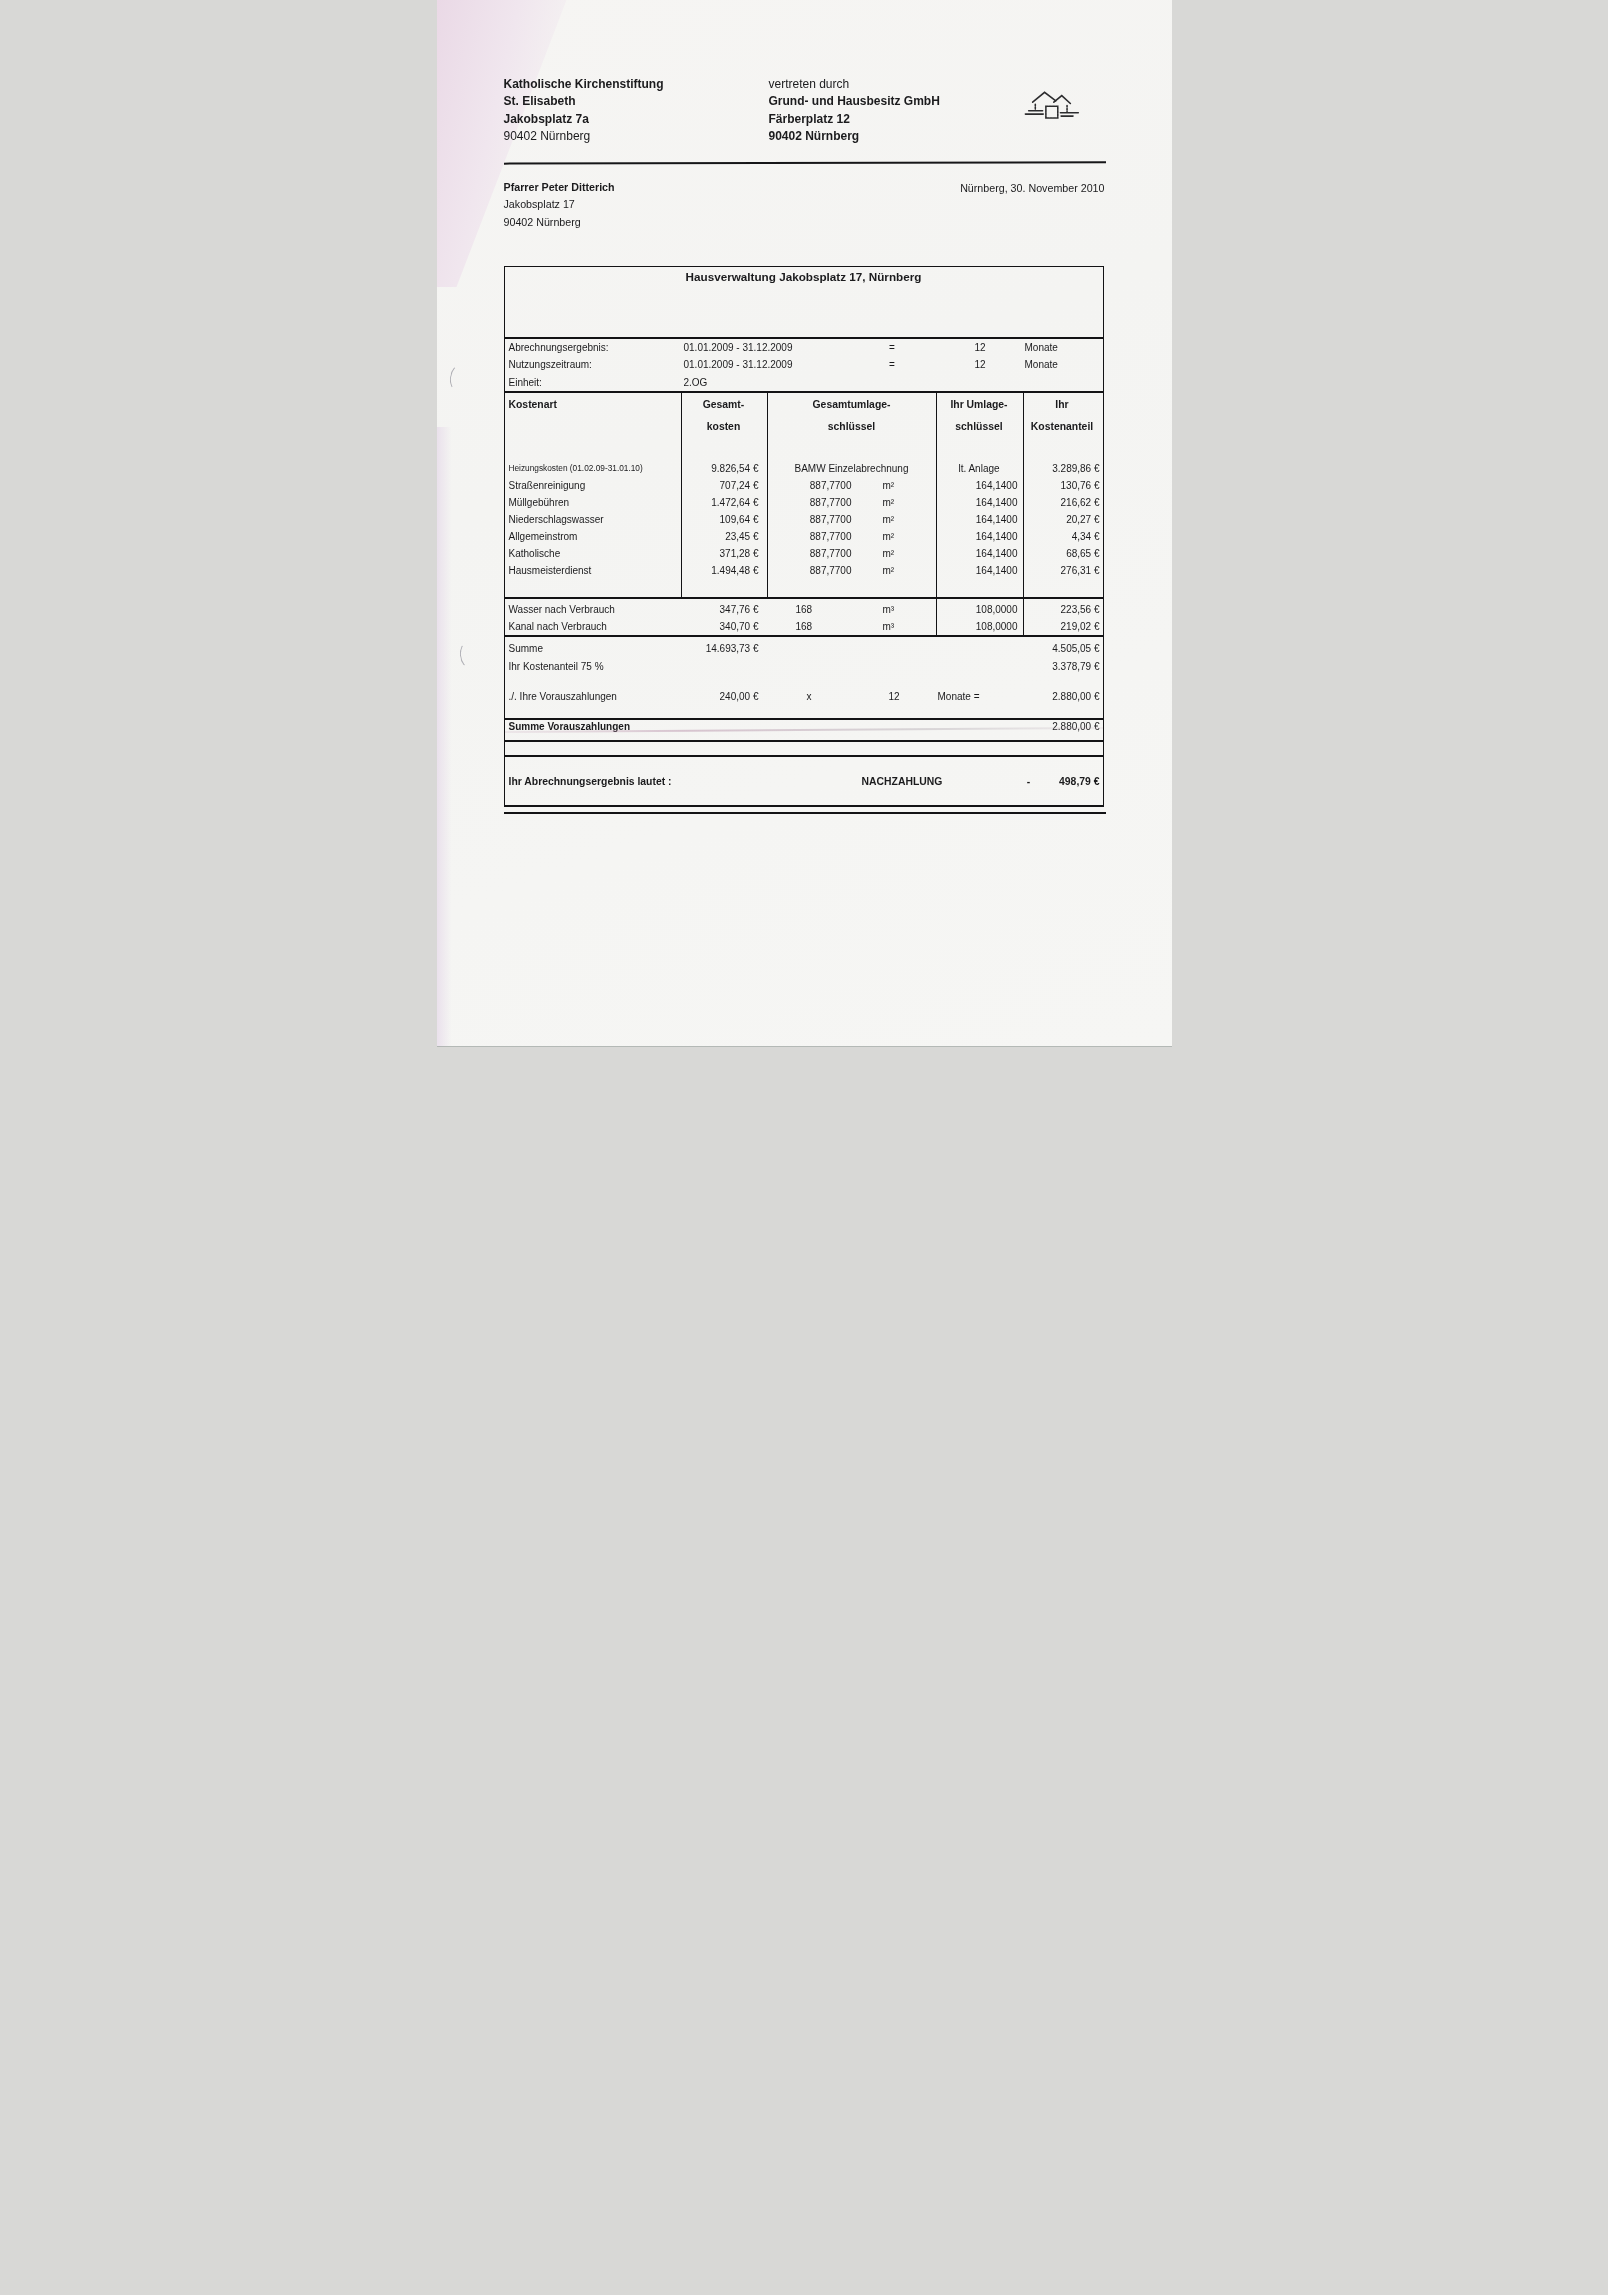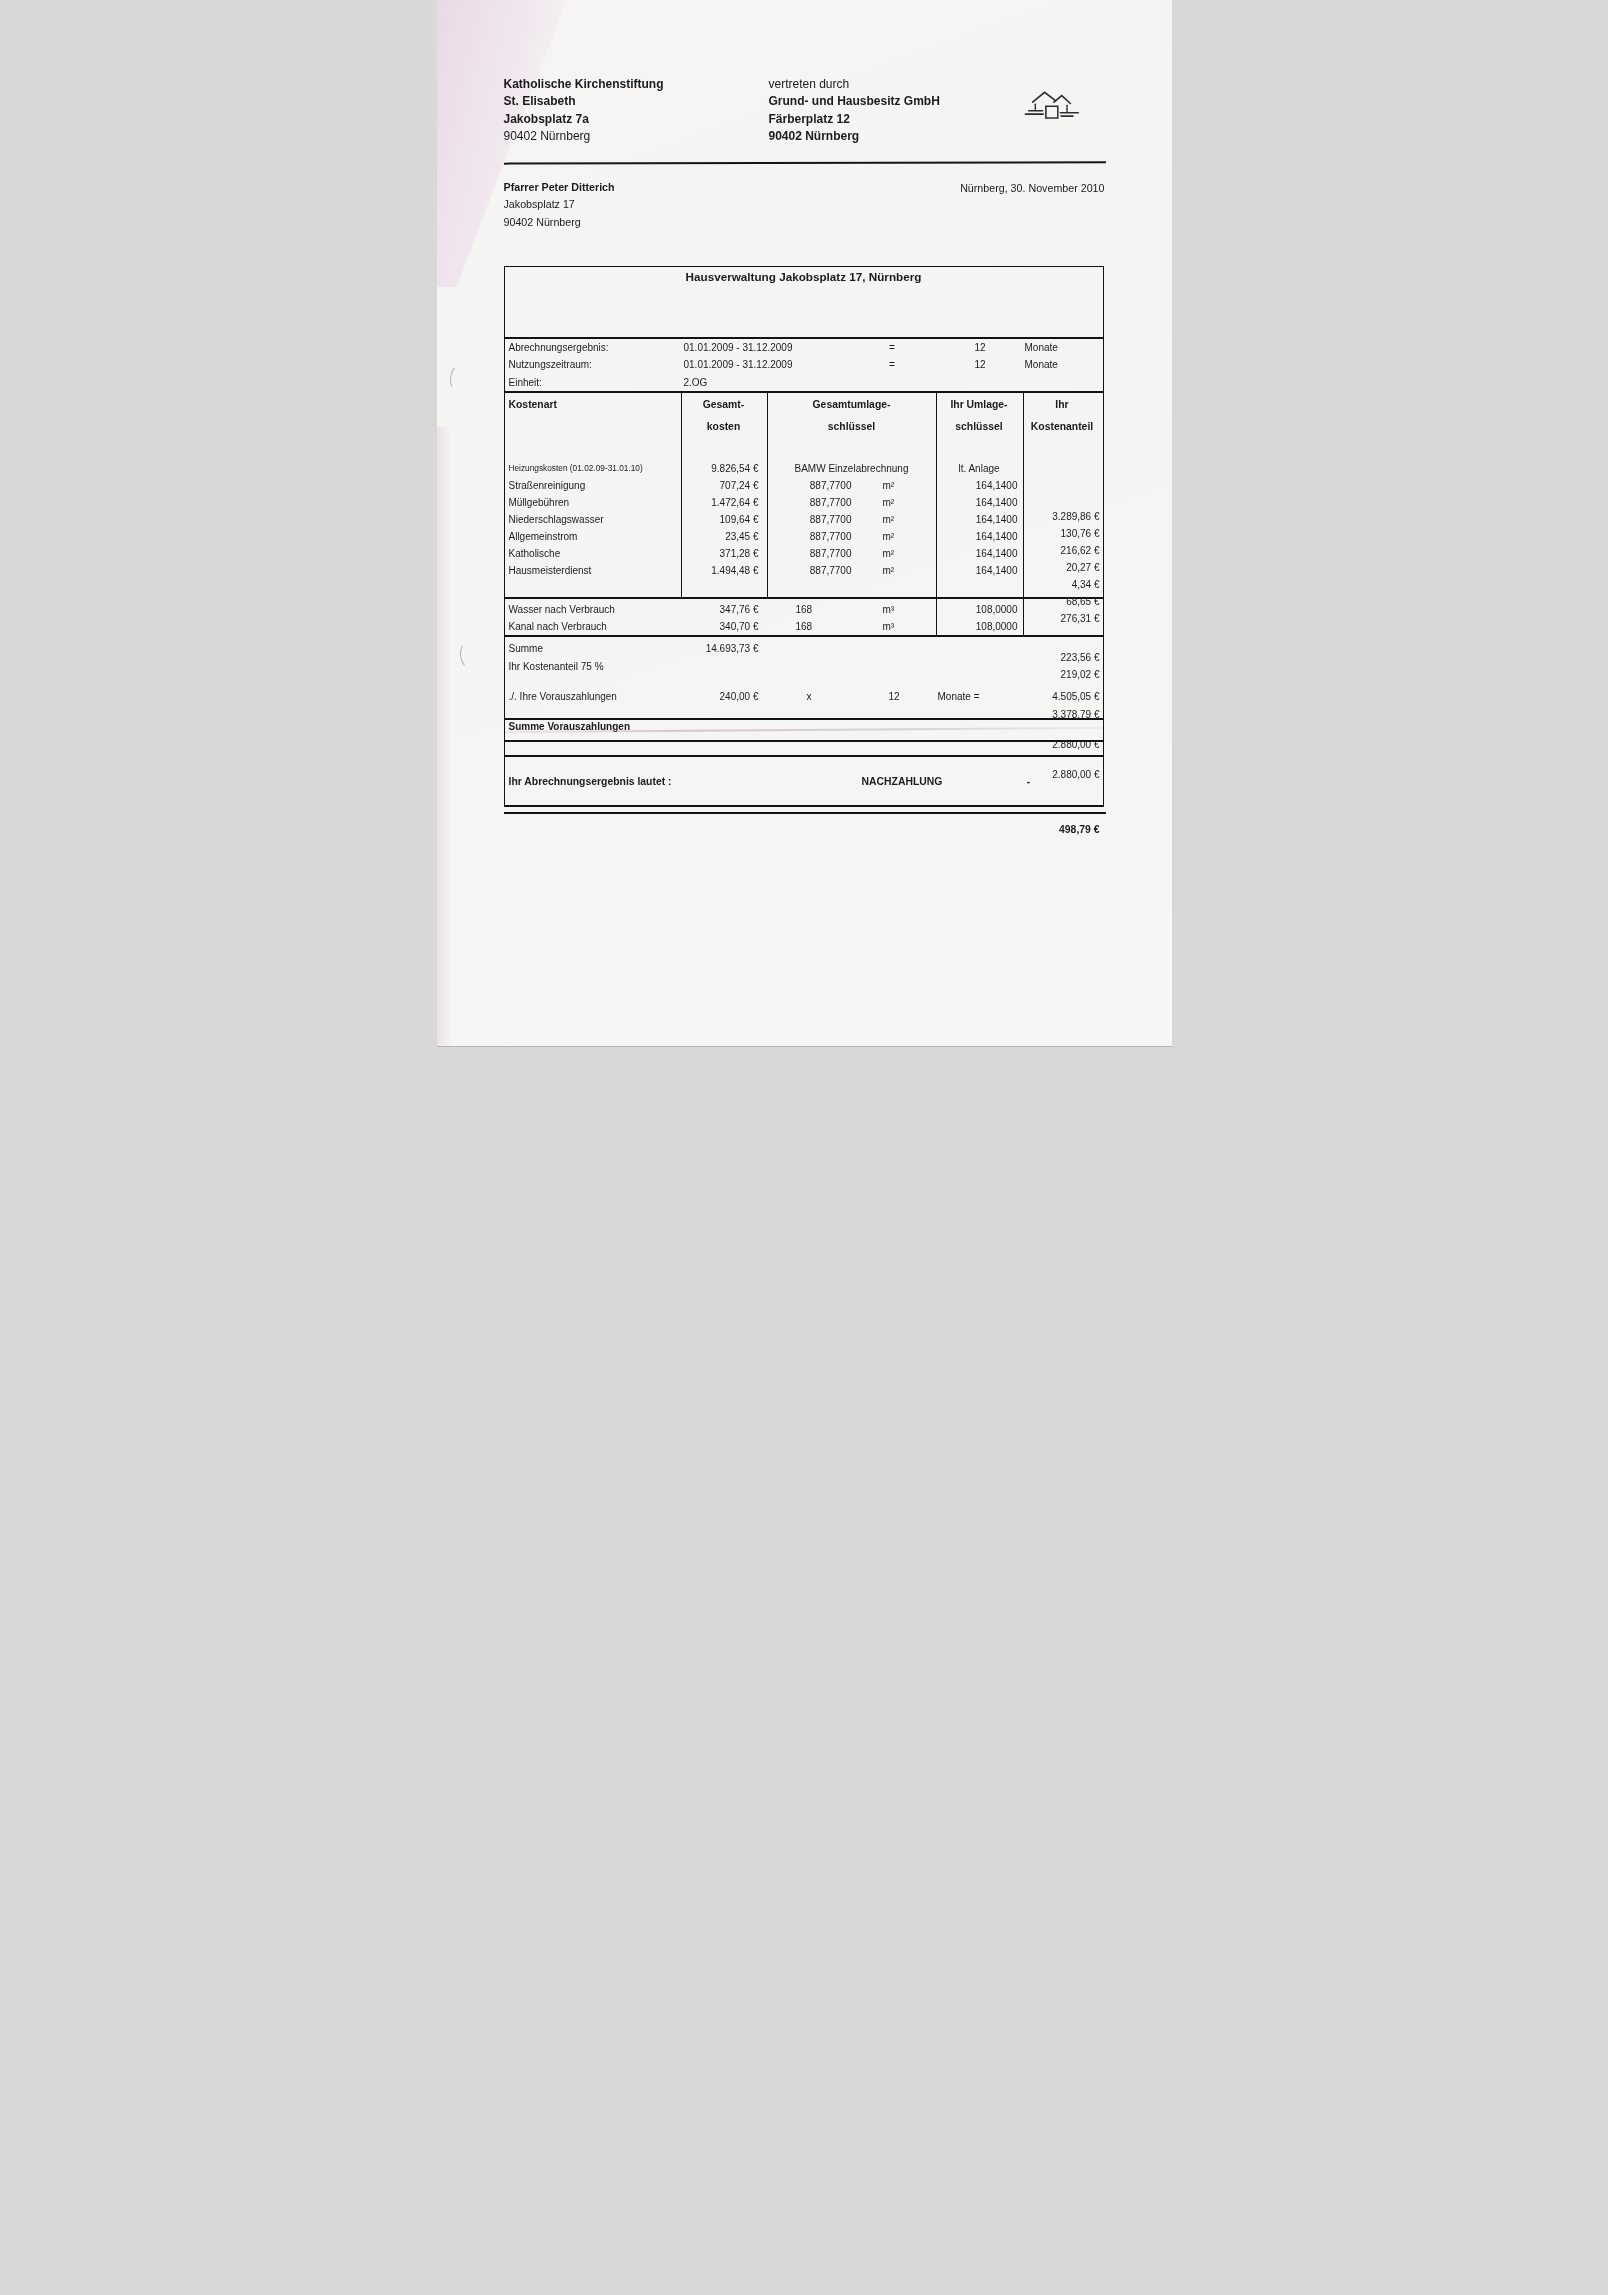--- a/index.html
+++ b/index.html
@@ -57,21 +57,21 @@
   .rows{position:absolute;top:67px;left:0;right:0;}
   .row{position:relative;height:17px;line-height:17px;padding-left:48px;}
   .cl{position:absolute;left:4px;}
   .cl-sm{font-size:8.3px;}
   .ca{position:absolute;left:120px;width:134px;text-align:right;}
   .ck{position:absolute;left:197px;width:150px;text-align:right;}
   .cu{position:absolute;left:378px;}
   .ckt{position:absolute;left:262px;width:170px;text-align:center;}
   .cyk{position:absolute;left:434px;width:79px;text-align:right;}
   .cyt{position:absolute;left:431px;width:87px;text-align:center;}
-  .cs{position:absolute;left:522px;width:73px;text-align:right;margin-top:48px;}
+  .cs{position:absolute;left:522px;width:73px;text-align:right;}
   .cv{position:absolute;left:291px;}
   .sec-verbrauch{height:36px;}
   .sec-verbrauch .row{top:2px;}
   .sec-summe{height:81px;border-bottom:2px solid #131315;}
   .srow{position:absolute;left:0;right:0;height:17.4px;line-height:17.4px;}
   .sr1{top:3.3px;} .sr2{top:21px;} .sr3{top:51px;text-decoration:underline;}
   .px{position:absolute;left:291px;width:27px;text-align:center;}
   .pn2{position:absolute;left:376px;width:27px;text-align:center;}
   .pmeq{position:absolute;left:433px;}
   .sec-prepaysum{height:20px;}

